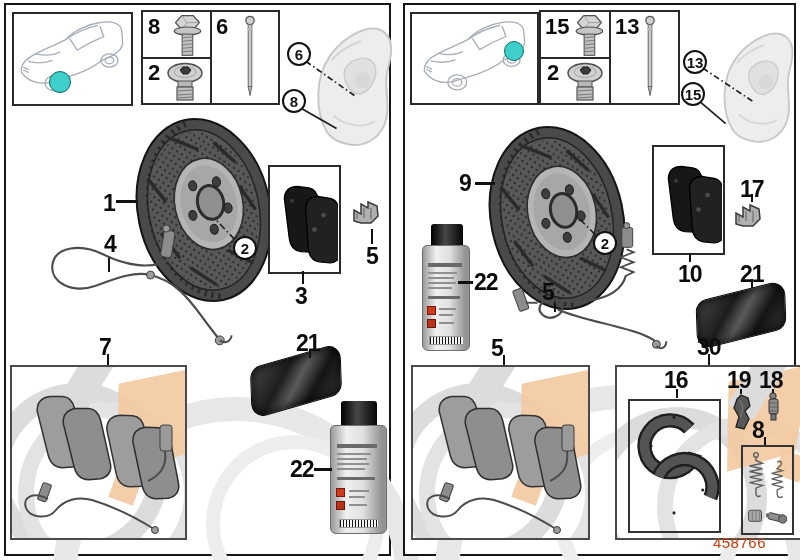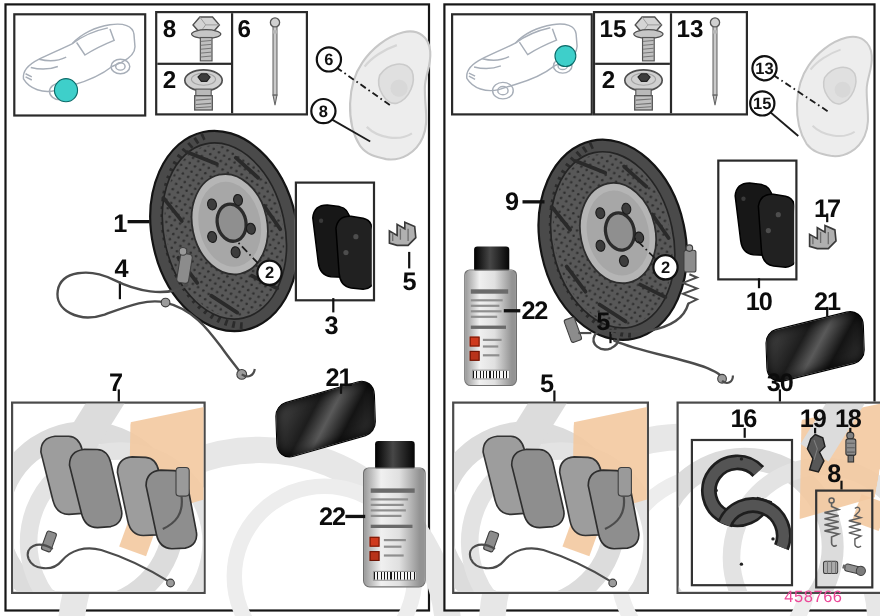--- a/index.html
+++ b/index.html
@@ -13,21 +13,21 @@
   .kitbox{position:absolute;border:2px solid #4a4a4a;background:#fff;box-sizing:border-box;overflow:hidden;}
   .subbox{position:absolute;border:2px solid #333;background:transparent;box-sizing:border-box;}
   .lbl{position:absolute;font-weight:bold;font-size:23px;line-height:1;color:#0c0c0c;letter-spacing:-1px;z-index:6;}
   .hwnum{position:absolute;font-weight:bold;font-size:22px;line-height:1;color:#0c0c0c;z-index:6;}
   .callout{position:absolute;width:24px;height:24px;border:2.2px solid #111;border-radius:50%;background:#fff;
            display:flex;align-items:center;justify-content:center;font-weight:bold;font-size:15px;color:#111;
            box-sizing:border-box;z-index:6;}
   .tkv{position:absolute;width:2px;background:#111;z-index:5;}
   .tkh{position:absolute;height:2.5px;background:#111;z-index:5;}
   .cyan{position:absolute;border-radius:50%;background:#3ECFCA;border:1.5px solid #0b6b69;box-sizing:border-box;z-index:4;}
-  .partnum{position:absolute;right:28px;bottom:3px;font-size:15px;color:#ec4899;letter-spacing:.5px;}
+  .partnum{position:absolute;right:28px;bottom:3px;font-size:15px;color:#c2410c;letter-spacing:.5px;}
   .lines{position:absolute;inset:0;width:100%;height:100%;pointer-events:none;z-index:5;}
   .bigring{position:absolute;border-radius:50%;border:24px solid #e7e7e7;z-index:0;}
   .ring2{position:absolute;border-radius:50%;border:14px solid #ededed;z-index:0;}
   
   .wm{position:absolute;inset:0;overflow:hidden;z-index:0;}
   .wm .r1{position:absolute;left:-24px;top:16px;width:140px;height:140px;border-radius:50%;border:20px solid #dcdcdc;}
   .wm .r2{position:absolute;left:6px;bottom:-46px;width:150px;height:150px;border-radius:50%;border:16px solid #e3e3e3;}
   .wm .o1{position:absolute;right:-6px;top:-8px;width:78px;height:120px;background:#F3C9A0;opacity:.9;
           transform:rotate(10deg);clip-path:polygon(100% 0,100% 74%,18% 100%,0 26%);}
   .wm .o2{position:absolute;left:58%;top:64%;width:26px;height:26px;background:#F3C9A0;transform:rotate(20deg);opacity:.9;}

